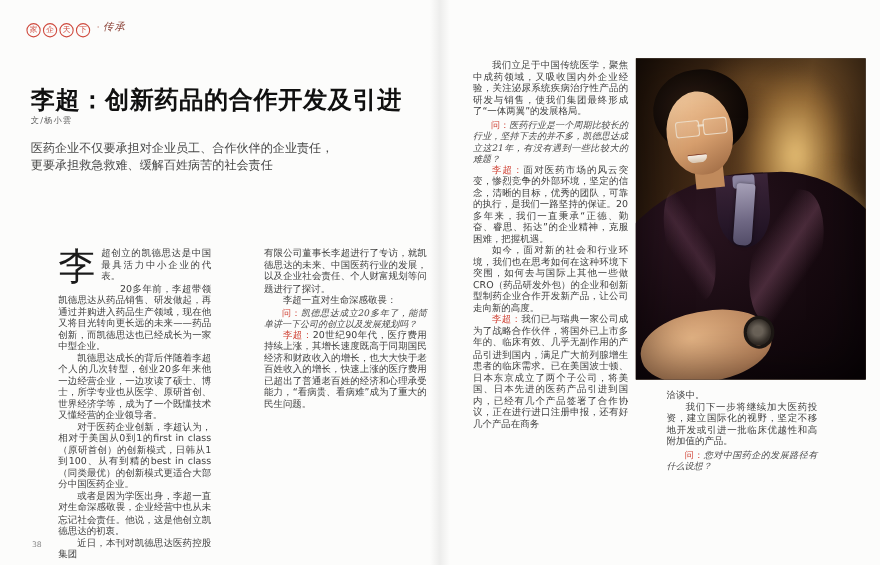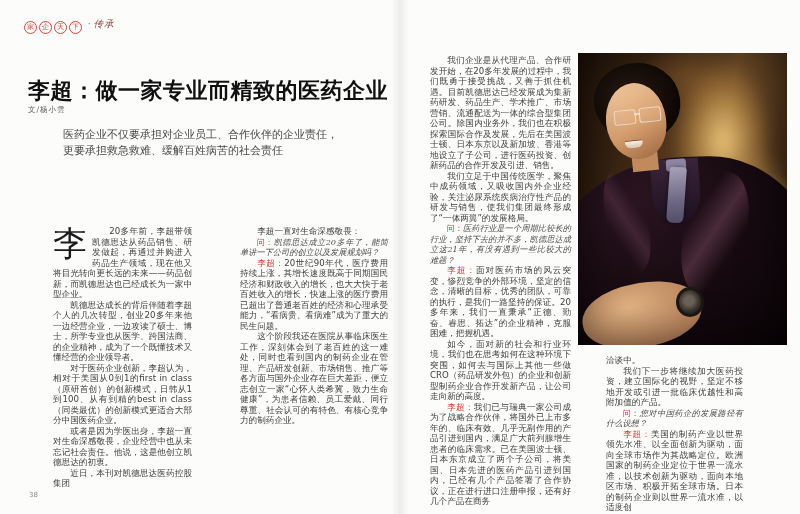--- a/index.html
+++ b/index.html
@@ -16,21 +16,21 @@
   .mast-sep{color:#a84a3c;font-size:8px;margin:0 3px 0 4px;}
   .mast-section{color:#8a4036;font-size:9.5px;font-style:italic;letter-spacing:1px;
         font-family:"DejaVu Serif","Liberation Serif",serif;}
 
   
   .title{position:absolute;left:28px;top:61px;width:368px;font-size:22px;font-weight:bold;
          color:#101010;font-family:"DejaVu Serif","Liberation Serif",serif;letter-spacing:.5px;}
   .byline{position:absolute;left:28px;top:105px;font-size:7.5px;color:#5a5a5a;letter-spacing:1px;
           font-family:"DejaVu Serif","Liberation Serif",serif;text-align:right;}
   .standfirst{position:absolute;left:28px;top:127px;width:352px;font-size:11px;line-height:16px;
-          color:#474747;font-weight:500;margin-left:35px;}
+          color:#474747;font-weight:500;}
 
   
   .col{position:absolute;font-size:8.6px;line-height:10.5px;color:#3e3e3e;text-align:justify;}
   .col p{margin:0;}
   .col p.body{text-indent:2em;}
   .col p.cont{text-indent:0;}
   .col p.lead{text-indent:0;}
   .col p.a{text-indent:2em;}
   .col p.q{text-indent:2em;font-family:"DejaVu Serif","Liberation Serif",serif;
            font-style:italic;color:#4c4c4c;font-size:8.2px;}
@@ -99,49 +99,49 @@
 
   <div class="gutter"></div>
 
   <div>
     <div class="masthead">
       <span><span class="seal">家</span><span class="seal">企</span><span class="seal">天</span><span class="seal">下</span></span>
       <span class="mast-sep">·</span>
       <span class="mast-section">传承</span>
     </div>
 
-    <h1 class="title">李超：做一家专业而精致的医药企业</h1>
+    <h1 class="title">李超：创新药品的合作开发及引进</h1>
     <div class="byline">文/杨小雲</div>
 
     <div class="standfirst">
       <div>医药企业不仅要承担对企业员工、合作伙伴的企业责任，</div>
       <div>更要承担救急救难、缓解百姓病苦的社会责任</div>
     </div>
 
     <div class="col lcol1">
         <span class="dropcap">李</span>
+        <p class="lead">超创立的凯德思达是中国最具活力中小企业的代表。</p>
         <p class="body">20多年前，李超带领凯德思达从药品销售、研发做起，再通过并购进入药品生产领域，现在他又将目光转向更长远的未来——药品创新，而凯德思达也已经成长为一家中型企业。</p>
-        <p class="body">凯德思达成长的背后伴随着李超个人的几次转型，创业20多年来他一边经营企业，一边攻读了硕士、博士，所学专业也从医学、跨国法商、的企业精神，成为了一个既懂技术又懂经营的企业领导者。</p>
+        <p class="body">凯德思达成长的背后伴随着李超个人的几次转型，创业20多年来他一边经营企业，一边攻读了硕士、博士，所学专业也从医学、原研首创、世界经济学等，成为了一个既懂技术又懂经营的企业领导者。</p>
         <p class="body">对于医药企业创新，李超认为，相对于美国从0到1的first in class（原研首创）的创新模式，日韩从1到100、从有到精的best in class（同类最优）的创新模式更适合大部分中国医药企业。</p>
         <p class="body">或者是因为学医出身，李超一直对生命深感敬畏，企业经营中也从未忘记社会责任。他说，这是他创立凯德思达的初衷。</p>
         <p class="body">近日，本刊对凯德思达医药控股集团</p>
       </div>
     <div class="col lcol2">
+        <p class="cont">有限公司董事长李超进行了专访，就凯德思达的未来、中国医药行业的发展，以及企业社会责任、个人财富规划等问题进行了探讨。</p>
         <p class="body">李超一直对生命深感敬畏：</p>
         <p class="q"><span class="prefix">问：</span>凯德思达成立20多年了，能简单讲一下公司的创立以及发展规划吗？</p>
         <p class="a"><span class="prefix">李超：</span>20世纪90年代，医疗费用持续上涨，其增长速度既高于同期国民经济和财政收入的增长，也大大快于老百姓收入的增长，快速上涨的医疗费用已超出了普通老百姓的经济和心理承受能力，“看病贵、看病难”成为了重大的民生问题。</p>
-        <p class="body">这个阶段我还在医院从事临床医生工作，深刻体会到了老百姓的这一难处，同时也看到国内的制药企业在管理、产品研发创新、市场销售、推广等各方面与国外企业存在巨大差距，便立志创立一家“心怀人类希冀，致力生命健康”，为患者信赖、员工爱戴、同行尊重、社会认可的有特色、有核心竞争力的制药企业。</p>
       </div>
 
     <div class="pageno pageno-left">38</div>
   </div>
 
   <div>
     <div class="col rcol1">
-        <p class="body">我们企业是从代理产品、合作研发开始，在20多年发展的过程中，我们既勇于接受挑战，又善于抓住机遇。目前凯德思达已经发展成为集新药研发、药品生产、学术推广、市场营销、流通配送为一体的综合型集团公司。除国内业务外，我们也在积极探索国际合作及发展，先后在美国波士顿、日本东京以及新加坡、香港等地设立了子公司，进行医药投资、创新药品的合作开发及引进、销售。</p>
         <p class="body">我们立足于中国传统医学，聚焦中成药领域，又吸收国内外企业经验，关注泌尿系统疾病治疗性产品的研发与销售，使我们集团最终形成了“一体两翼”的发展格局。</p>
         <p class="q"><span class="prefix">问：</span>医药行业是一个周期比较长的行业，坚持下去的并不多，凯德思达成立这21年，有没有遇到一些比较大的难题？</p>
         <p class="a"><span class="prefix">李超：</span>面对医药市场的风云突变，惨烈竞争的外部环境，坚定的信念，清晰的目标，优秀的团队，可靠的执行，是我们一路坚持的保证。20多年来，我们一直秉承“正德、勤奋、睿思、拓达”的企业精神，克服困难，把握机遇。</p>
         <p class="body">如今，面对新的社会和行业环境，我们也在思考如何在这种环境下突围，如何去与国际上其他一些做CRO（药品研发外包）的企业和创新型制药企业合作开发新产品，让公司走向新的高度。</p>
         <p class="a"><span class="prefix">李超：</span>我们已与瑞典一家公司成为了战略合作伙伴，将国外已上市多年的、临床有效、几乎无副作用的产品引进到国内，满足广大前列腺增生患者的临床需求。已在美国波士顿、日本东京成立了两个子公司，将美国、日本先进的医药产品引进到国内，已经有几个产品签署了合作协议，正在进行进口注册申报，还有好几个产品在商务</p>
       </div>
 
     <div class="photo">
       <div class="ph-bg"></div>
       <div class="ph-statue"></div>
@@ -162,19 +162,18 @@
       <div class="ph-smile"></div>
       <div class="ph-hands"></div>
       <div class="ph-watch"></div>
       <div class="ph-vignette"></div>
     </div>
 
     <div class="col rcol2">
         <p class="cont">洽谈中。</p>
         <p class="body">我们下一步将继续加大医药投资，建立国际化的视野，坚定不移地开发或引进一批临床优越性和高附加值的产品。</p>
         <p class="q"><span class="prefix">问：</span>您对中国药企的发展路径有什么设想？</p>
-        <p class="a"><span class="prefix">李超：</span>美国的制药产业以世界领先水准、以全面创新为驱动，面向全球市场作为其战略定位。欧洲国家的制药企业定位于世界一流水准，以技术创新为驱动，面向本地区市场、积极开拓全球市场。日本的制药企业则以世界一流水准，以适度创</p>
       </div>
 
     <div class="pageno pageno-right">39</div>
   </div>
 
 </div>
 
 </body></html>

